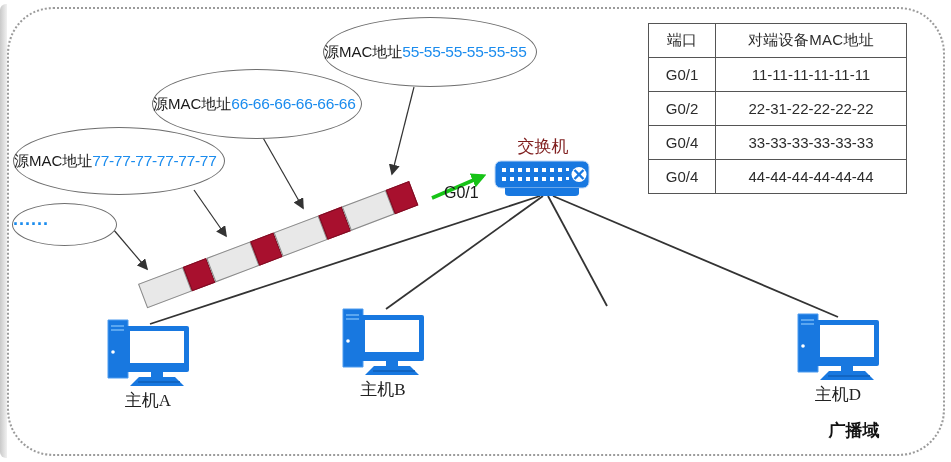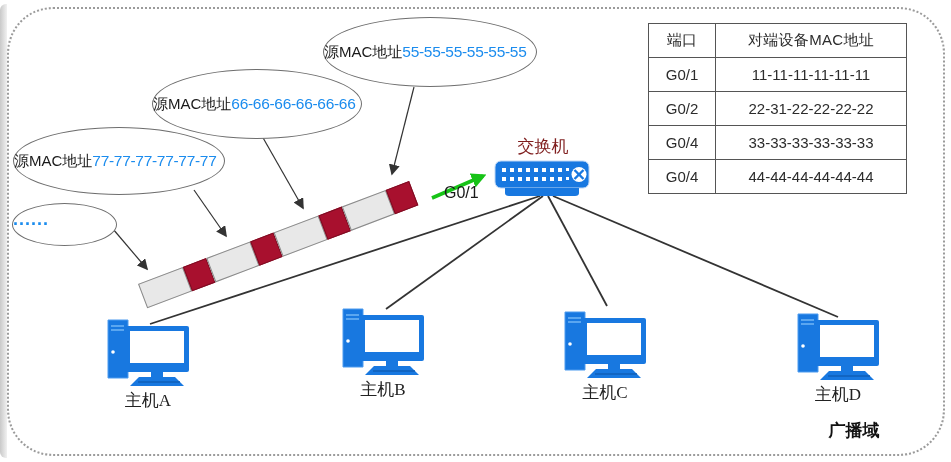--- a/index.html
+++ b/index.html
@@ -181,34 +181,20 @@
         <rect x="9" y="15" width="13" height="2" fill="#5aa6f0"></rect>
       <circle cx="11" cy="38" r="1.8" fill="#ffffff"></circle>
       <rect x="23" y="12" width="64" height="46" rx="2" fill="var(--device-blue)"></rect>
       <rect x="28" y="17" width="54" height="32" fill="#ffffff"></rect>
       <rect x="49" y="58" width="12" height="5" fill="var(--device-blue)"></rect>
       <path d="M37 63 h36 l9 9 h-54 z" fill="var(--device-blue)"></path>
       <path d="M36 68 h42" stroke="#0f5fb8" stroke-width="1.4"></path>
     </svg>
     <div class="host-label">主机B</div>
   </div>
-  <div class="host" id="host-c">
-    <svg width="92" height="74" viewBox="0 0 92 74">
-      <path d="M6 6 h20 v58 h-20 z" fill="var(--device-blue)" stroke="#4d9bef" stroke-width="1"></path>
-      <rect x="9" y="11" width="13" height="2" fill="#5aa6f0"></rect>
-        <rect x="9" y="15" width="13" height="2" fill="#5aa6f0"></rect>
-      <circle cx="11" cy="38" r="1.8" fill="#ffffff"></circle>
-      <rect x="23" y="12" width="64" height="46" rx="2" fill="var(--device-blue)"></rect>
-      <rect x="28" y="17" width="54" height="32" fill="#ffffff"></rect>
-      <rect x="49" y="58" width="12" height="5" fill="var(--device-blue)"></rect>
-      <path d="M37 63 h36 l9 9 h-54 z" fill="var(--device-blue)"></path>
-      <path d="M36 68 h42" stroke="#0f5fb8" stroke-width="1.4"></path>
-    </svg>
-    <div class="host-label">主机C</div>
-  </div>
   <div class="host" id="host-d">
     <svg width="92" height="74" viewBox="0 0 92 74">
       <path d="M6 6 h20 v58 h-20 z" fill="var(--device-blue)" stroke="#4d9bef" stroke-width="1"></path>
       <rect x="9" y="11" width="13" height="2" fill="#5aa6f0"></rect>
         <rect x="9" y="15" width="13" height="2" fill="#5aa6f0"></rect>
       <circle cx="11" cy="38" r="1.8" fill="#ffffff"></circle>
       <rect x="23" y="12" width="64" height="46" rx="2" fill="var(--device-blue)"></rect>
       <rect x="28" y="17" width="54" height="32" fill="#ffffff"></rect>
       <rect x="49" y="58" width="12" height="5" fill="var(--device-blue)"></rect>
       <path d="M37 63 h36 l9 9 h-54 z" fill="var(--device-blue)"></path>

